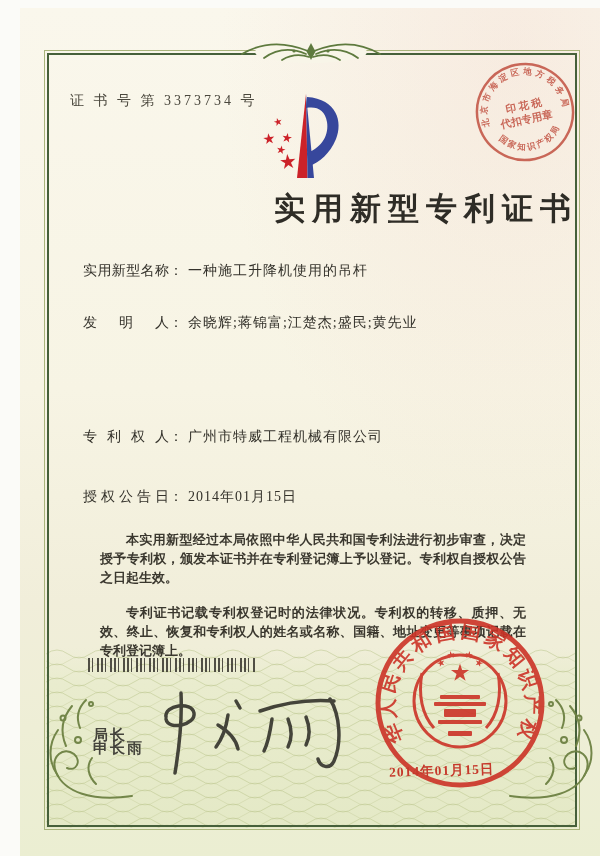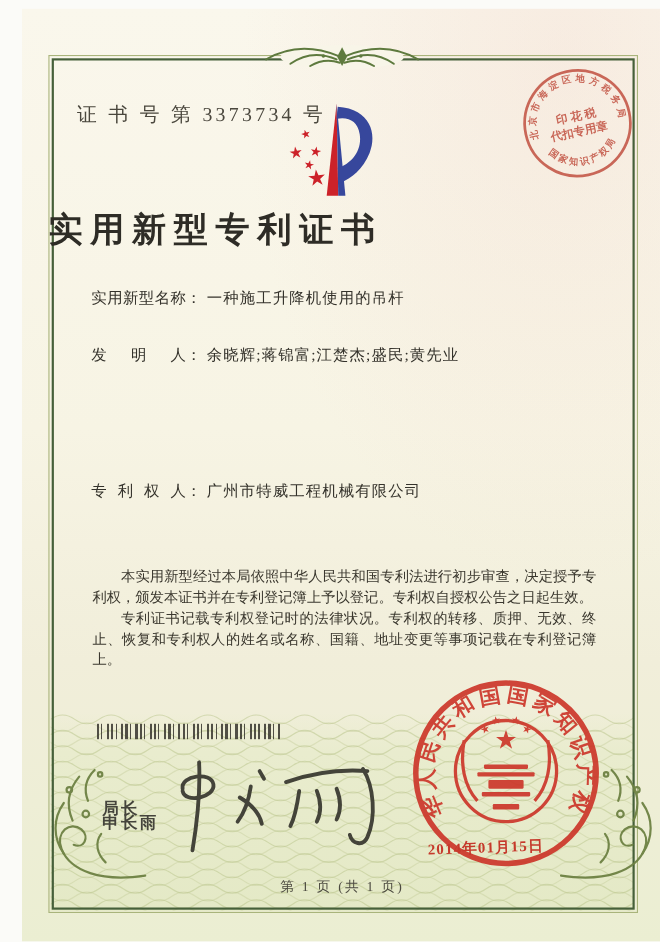--- a/index.html
+++ b/index.html
@@ -6,31 +6,31 @@
   body{width:600px;height:856px;background:#fbfbf8;position:relative;overflow:hidden;
        font-family:"Liberation Serif","DejaVu Serif",serif;}
   .paper{position:absolute;left:20px;top:8px;right:0;bottom:0;
          background:radial-gradient(ellipse at 85% 6%, rgba(240,206,196,.28), rgba(240,206,196,0) 42%),
                     linear-gradient(180deg,#faf7ec 0%,#f7f4e4 45%,#f1eeda 70%,#ebeed2 100%);
          overflow:hidden;}
   .abs{position:absolute;}
   .frame-outer{position:absolute;left:24px;top:42px;width:534px;height:778px;
                border:1px solid #a9b47b;z-index:2;pointer-events:none;}
   .frame-inner{position:absolute;inset:2px;border:2px solid #46603a;}
-  .cert-no{left:50px;top:84px;font-size:18px;letter-spacing:3px;color:#4a473d;z-index:3;}
-  .title{left:24px;top:180px;width:534px;text-align:left;font-size:31px;font-weight:600;
+  .cert-no{left:50px;top:84px;font-size:14px;letter-spacing:3px;color:#4a473d;z-index:3;}
+  .title{left:24px;top:180px;width:534px;text-align:right;font-size:31px;font-weight:600;
          letter-spacing:7px;color:#2e2c26;z-index:3;}
   .field{left:63px;z-index:3;font-size:14px;color:#34322b;white-space:nowrap;}
   .field .lbl{display:inline-block;width:86px;text-align:justify;text-align-last:justify;
               vertical-align:bottom;}
   .field .col{display:inline-block;}
   .field .val{padding-left:5px;letter-spacing:1px;}
   .bodytext{left:64px;top:506px;width:458px;z-index:3;font-size:13px;line-height:19px;
             color:#3a372e;text-align:justify;}
-  .bodytext p{margin:0;text-indent:2em;}
+  .bodytext p{margin:16px;text-indent:2em;font-weight:bold;}
   .barcode{left:68px;top:650px;width:168px;height:14px;z-index:4;opacity:.85;
     background:repeating-linear-gradient(90deg,#35332c 0 2px,transparent 2px 4px,#35332c 4px 5px,
                transparent 5px 9px,#35332c 9px 11px,transparent 11px 13px);}
   .sig-label{left:73px;z-index:4;font-family:"Liberation Sans","DejaVu Sans",sans-serif;
              font-size:15px;font-weight:600;letter-spacing:2px;color:#45443c;margin-top:16px;}
   .seal-date{left:369px;top:754px;z-index:6;color:#c6392b;font-size:13.5px;letter-spacing:1px;
              transform:rotate(-2deg);font-weight:600;}
   .footer{left:24px;top:790px;width:534px;text-align:center;z-index:4;font-size:12.5px;
           letter-spacing:2px;color:#4c4a40;}
   svg{display:block;}
@@ -129,22 +129,25 @@
   </svg>
 
   <div class="abs title">实用新型专利证书</div>
 
   <div class="abs field" style="top:254px">
     <span class="lbl">实用新型名称</span><span class="col">：</span><span class="val">一种施工升降机使用的吊杆</span>
   </div>
   <div class="abs field" style="top:306px">
     <span class="lbl">发明人</span><span class="col">：</span><span class="val">余晓辉;蒋锦富;江楚杰;盛民;黄先业</span>
   </div>
-  <div class="abs field" style="top:430px">
+  <div class="abs field" style="top:420px">
     <span class="lbl">专利权人</span><span class="col">：</span><span class="val">广州市特威工程机械有限公司</span>
+  </div>
+  <div class="abs field" style="top:480px">
+    <span class="lbl">授权公告日</span><span class="col">：</span><span class="val">2014年01月15日</span>
   </div>
 
   <div class="abs bodytext">
     <p>本实用新型经过本局依照中华人民共和国专利法进行初步审查，决定授予专利权，颁发本证书并在专利登记簿上予以登记。专利权自授权公告之日起生效。</p>
     <p>专利证书记载专利权登记时的法律状况。专利权的转移、质押、无效、终止、恢复和专利权人的姓名或名称、国籍、地址变更等事项记载在专利登记簿上。</p>
   </div>
 
   <div class="abs barcode"></div>
 
   <div class="abs sig-label" style="top:702px">局长</div>
@@ -210,15 +213,14 @@
       <path d="M22,88 C12,74 12,56 22,42"></path>
       <path d="M30,58 C24,44 26,30 36,18"></path>
       <path d="M44,40 C40,30 42,20 50,12"></path>
       <path d="M60,96 C52,88 50,78 56,70"></path>
       <circle cx="42" cy="52" r="3"></circle>
         <circle cx="27" cy="30" r="2.5"></circle>
         <circle cx="55" cy="16" r="2"></circle>
     </g>
   </svg>
 
-  <div class="abs footer">第 1 页 (共 1 页)</div>
 
 </div>
 
 </body></html>

